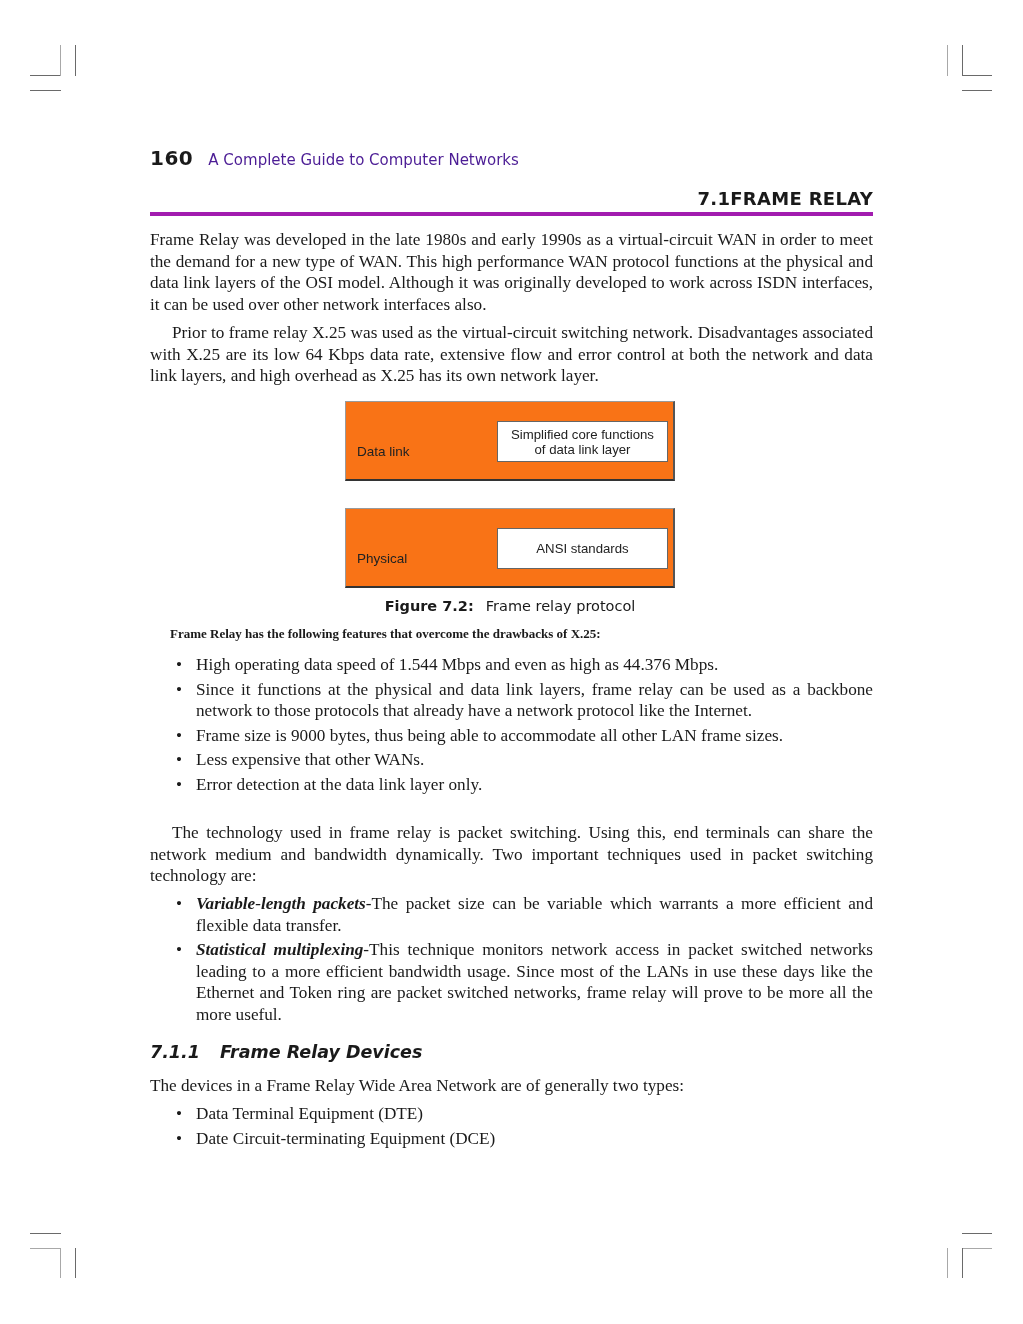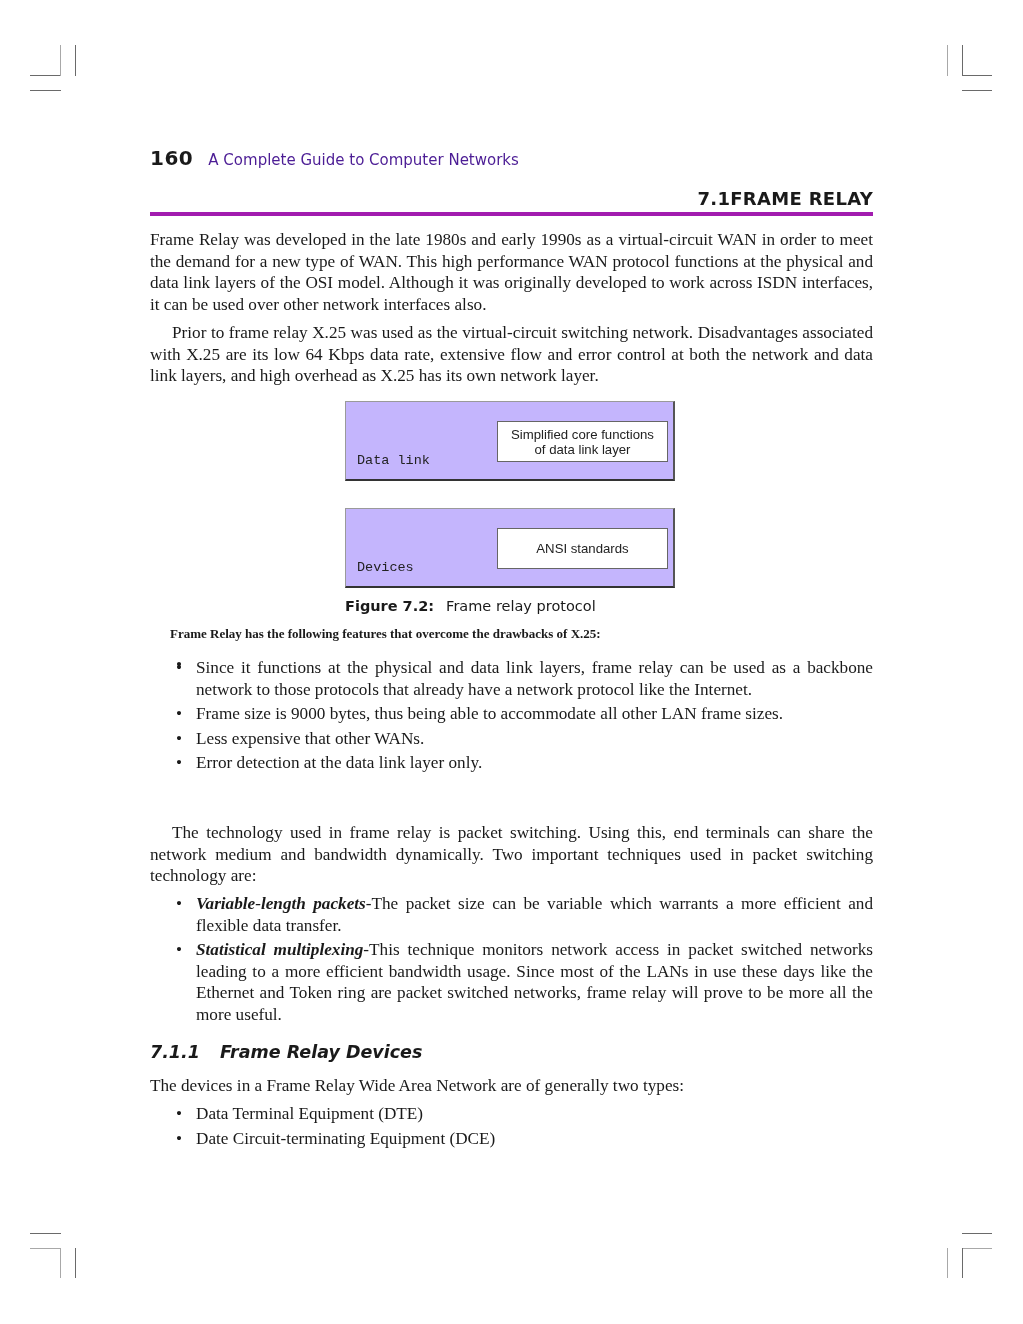--- a/index.html
+++ b/index.html
@@ -11,25 +11,25 @@
   .running-head .pageno { font-weight: bold; font-size: 20px; letter-spacing: 0.5px; }
   .running-head .booktitle { font-size: 15px; margin-left: 10px; color: #4c1d95; }
 
   .section-title { position: absolute; left: 150px; top: 188px; width: 723px; font-family: "DejaVu Sans", sans-serif; font-weight: bold; font-size: 18px; letter-spacing: 0.3px; padding-bottom: 3px; border-bottom: 4px solid #a21caf; text-align: right; }
   .section-title .num { display: inline-block; width: 50px; }
 
   .serif { font-family: "Liberation Serif", serif; font-size: 17.2px; line-height: 21.6px; }
   .para { position: absolute; left: 150px; width: 723px; text-align: justify; }
   .indent { text-indent: 22px; }
 
-  .diagram-box { position: absolute; left: 345px; width: 330px; height: 80px; background: #c4b5fd; border-top: 1px solid #9a9a9a; border-left: 1px solid #9a9a9a; border-right: 2px solid #555; border-bottom: 2px solid #333; box-sizing: border-box; }
-  .diagram-label { position: absolute; left: 11px; bottom: 11px; font-family: Liberation Mono, monospace; font-size: 13.5px; color: #222; }
+  .diagram-box { position: absolute; left: 345px; width: 330px; height: 80px; background: #f97316; border-top: 1px solid #9a9a9a; border-left: 1px solid #9a9a9a; border-right: 2px solid #555; border-bottom: 2px solid #333; box-sizing: border-box; }
+  .diagram-label { position: absolute; left: 11px; bottom: 20px; font-family: Liberation Sans, sans-serif; font-size: 13.5px; color: #222; }
   .inner-box { position: absolute; left: 151px; top: 19px; width: 171px; height: 41px; background: #ffffff; border: 1px solid #666; box-sizing: border-box; font-family: "Liberation Sans", sans-serif; font-size: 13.2px; line-height: 15px; text-align: center; display: flex; align-items: center; justify-content: center; color: #222; }
 
-  .figure-caption { position: absolute; left: 345px; top: 598px; width: 330px; font-family: "DejaVu Sans", sans-serif; font-size: 14.5px; white-space: nowrap; }
+  .figure-caption { position: absolute; left: 345px; top: 598px; width: 330px; text-align: center; font-family: "DejaVu Sans", sans-serif; font-size: 14.5px; white-space: nowrap; }
   .figure-caption .fig-num { font-weight: bold; margin-right: 12px; }
 
   .feature-heading { position: absolute; left: 170px; top: 626px; font-family: "Liberation Serif", serif; font-weight: bold; font-size: 13px; }
 
   ul.bullets { position: absolute; left: 174px; width: 699px; margin: 0; padding: 0; list-style: none; }
   ul.bullets li { position: relative; padding-left: 22px; text-align: justify; }
   ul.bullets li .dot { position: absolute; left: 2px; top: 0; }
 
   .subsection-title { position: absolute; left: 150px; top: 1042px; font-family: "DejaVu Sans", sans-serif; font-weight: bold; font-size: 17.5px; white-space: nowrap; font-style: italic; }
   .subsection-title .num { display: inline-block; width: 70px; }
@@ -79,33 +79,34 @@
         <div>of data link layer</div>
       </div>
     </div>
     <div class="diagram-label">Data link</div>
   </div>
 
   <div class="diagram-box" style="top:508px;padding-left:30px;">
     <div class="inner-box">
       <div>ANSI standards</div>
     </div>
-    <div class="diagram-label">Devices</div>
+    <div class="diagram-label">Physical</div>
   </div>
 
   <div class="figure-caption">
     <span class="fig-num">Figure 7.2:</span><span>Frame relay protocol</span>
   </div>
 </div>
 
 <div class="feature-heading">Frame Relay has the following features that overcome the drawbacks of X.25:</div>
 
 <ul class="bullets serif" style="top:654px;">
   <li style="margin-bottom:3px;">
     <span class="dot">•</span>
+    <span>High operating data speed of 1.544 Mbps and even as high as 44.376 Mbps.</span>
   </li>
   <li style="margin-bottom:3px;">
     <span class="dot">•</span>
     <span>Since it functions at the physical and data link layers, frame relay can be used as a backbone network to those protocols that already have a network protocol like the Internet.</span>
   </li>
   <li style="margin-bottom:3px;">
     <span class="dot">•</span>
     <span>Frame size is 9000 bytes, thus being able to accommodate all other LAN frame sizes.</span>
   </li>
   <li style="margin-bottom:3px;">

